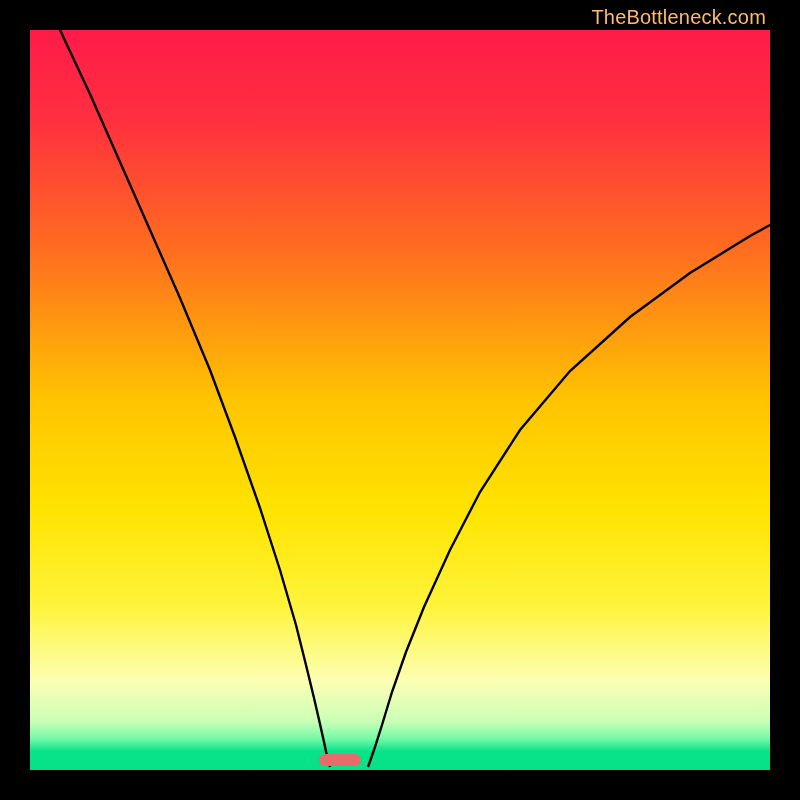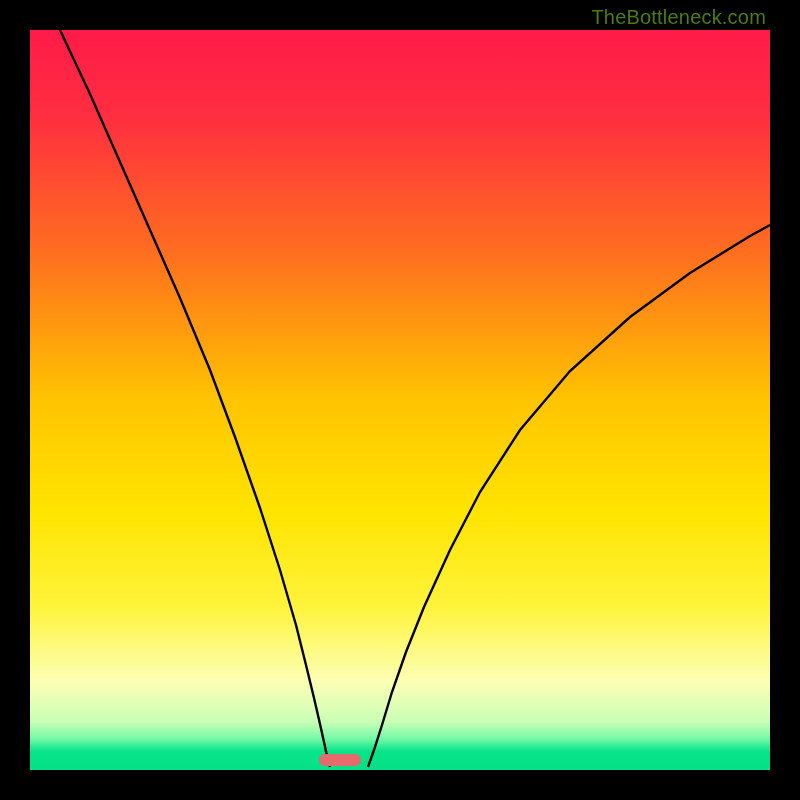--- a/index.html
+++ b/index.html
@@ -1,20 +1,20 @@
 <!DOCTYPE html>
 <html><head>
 <meta charset="utf-8">
 <style>
   html,body{margin:0;padding:0;width:800px;height:800px;overflow:hidden;background:#000;}
   .frame{position:absolute;inset:0;background:#000;}
   .plot{position:absolute;left:30px;top:30px;width:740px;height:740px;}
   .watermark{
     position:absolute;right:34px;top:6px;
-    font:20px Arial,Helvetica,sans-serif;color:#4d7c0f;
+    font:20px Arial,Helvetica,sans-serif;color:#fdba74;
     letter-spacing:0.2px;
   }
 </style>
 </head>
 <body>
 
 <div class="frame"></div>
 
 <svg class="plot" viewBox="0 0 740 740" preserveAspectRatio="none">
   <defs>

